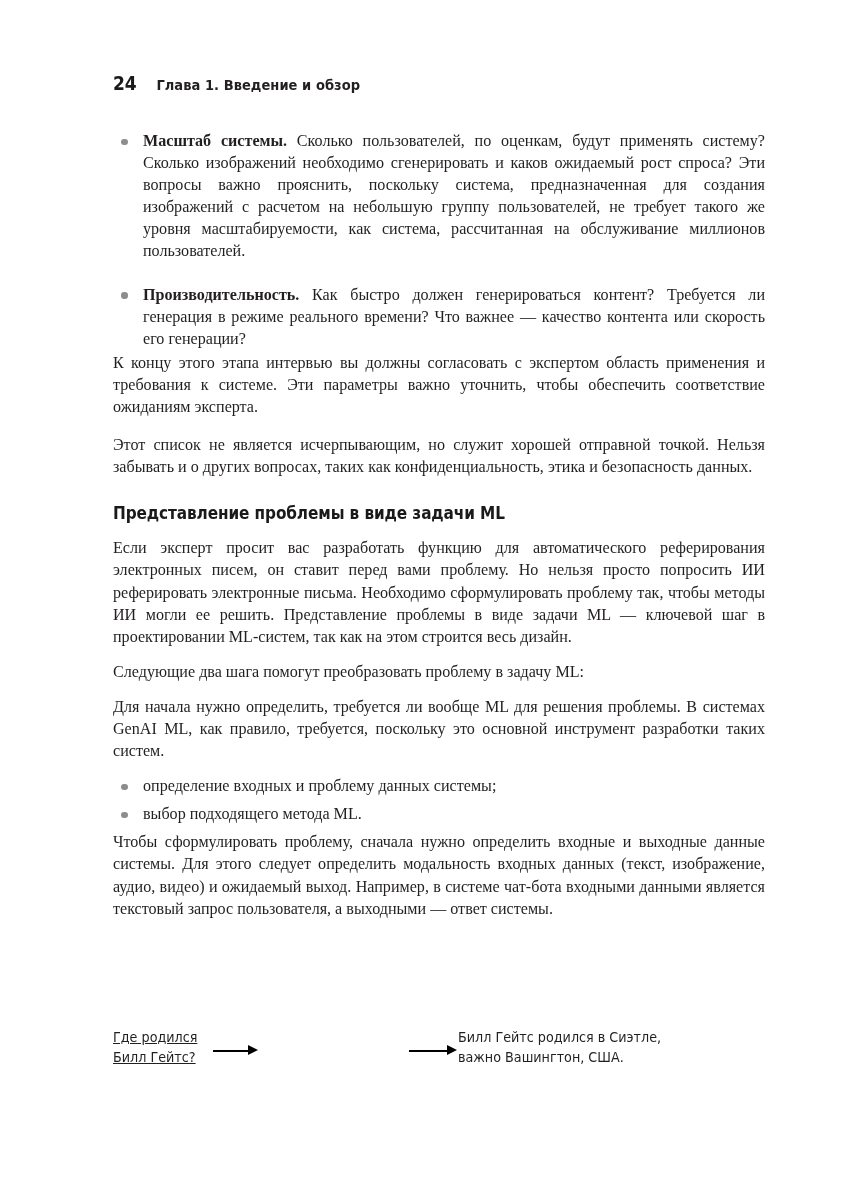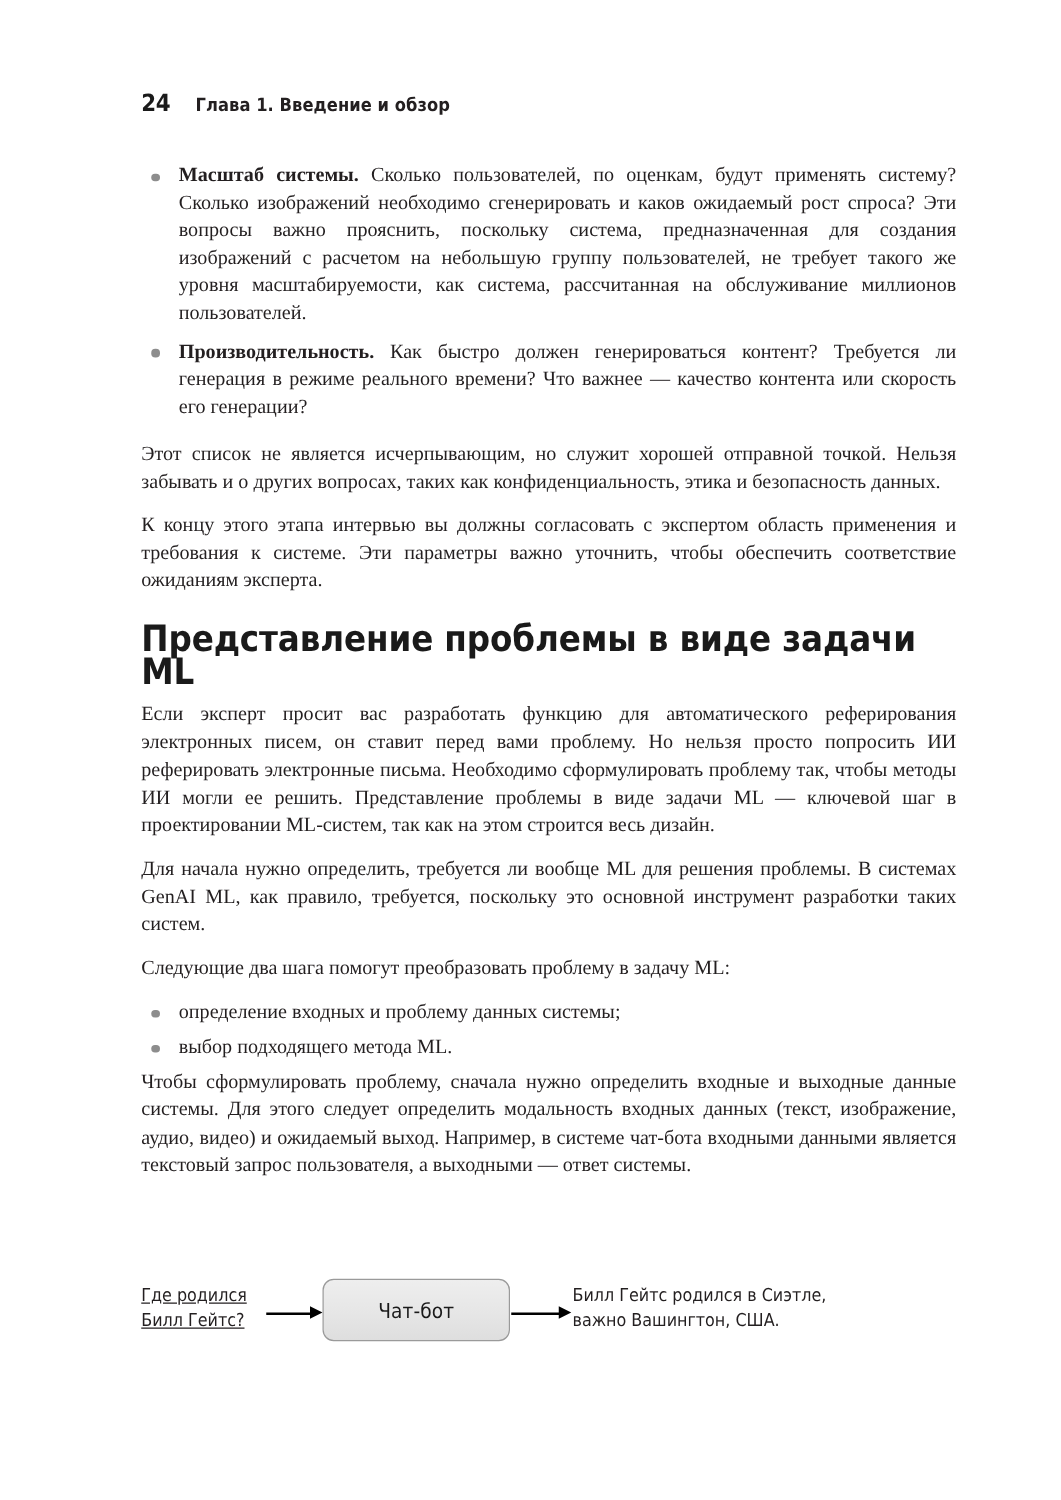--- a/index.html
+++ b/index.html
@@ -67,21 +67,21 @@
 
   
   ul.bullets {
     list-style: none;
     margin: 0 0 2px 0;
     padding: 0;
   }
   ul.bullets li {
     position: relative;
     padding-left: 30px;
-    margin-bottom: 8px;
+    margin-bottom: 21px;
     font-size: 16.1px;
     line-height: 22.1px;
     text-align: justify;
   }
   ul.bullets li:last-child { margin-bottom: 0; }
   ul.bullets li .dot {
     position: absolute;
     left: 8px;
     top: 8.5px;
     width: 6.5px;
@@ -94,21 +94,21 @@
     margin-bottom: 6px;
     text-align: left;
   }
   .lead {
     font-weight: bold;
   }
 
   
   h2.section-head {
     font-family: "DejaVu Sans Condensed", "Liberation Sans Narrow", "Liberation Sans", sans-serif;
-    font-size: 29px;
+    font-size: 17px;
     font-weight: bold;
     letter-spacing: -0.1px;
     color: #1a1a1a;
     margin: 22px 0 11px 0;
     line-height: 26px;
   }
   h3.sub-head {
     font-family: "DejaVu Sans Condensed", "Liberation Sans Narrow", "Liberation Sans", sans-serif;
     font-size: 16.2px;
     font-weight: bold;
@@ -216,28 +216,28 @@
       <li>
         <span class="dot"></span>
         <span class="lead">Масштаб системы.</span><span> Сколько пользователей, по оценкам, будут применять систему? Сколько изображений необходимо сгенерировать и каков ожидаемый рост спроса? Эти вопросы важно прояснить, поскольку система, предназначенная для создания изображений с расчетом на небольшую группу пользователей, не требует такого же уровня масштабируемости, как система, рассчитанная на обслуживание миллионов пользователей.</span>
       </li>
       <li>
         <span class="dot"></span>
         <span class="lead">Производительность.</span><span> Как быстро должен генерироваться контент? Требуется ли генерация в режиме реального времени? Что важнее — качество контента или скорость его генерации?</span>
       </li>
     </ul>
 
+    <p class="body">К концу этого этапа интервью вы должны согласовать с экспертом область применения и требования к системе. Эти параметры важно уточнить, чтобы обеспечить соответствие ожиданиям эксперта.</p>
     <p class="body" style="margin-top:16px;">Этот список не является исчерпывающим, но служит хорошей отправной точкой. Нельзя забывать и о других вопросах, таких как конфиденциальность, этика и безопасность данных.</p>
-    <p class="body">К концу этого этапа интервью вы должны согласовать с экспертом область применения и требования к системе. Эти параметры важно уточнить, чтобы обеспечить соответствие ожиданиям эксперта.</p>
 
     <h2 class="section-head">Представление проблемы в виде задачи ML</h2>
 
     <p class="body">Если эксперт просит вас разработать функцию для автоматического реферирования электронных писем, он ставит перед вами проблему. Но нельзя просто попросить ИИ реферировать электронные письма. Необходимо сформулировать проблему так, чтобы методы ИИ могли ее решить. Представление проблемы в виде задачи ML — ключевой шаг в проектировании ML-систем, так как на этом строится весь дизайн.</p>
+    <p class="body">Следующие два шага помогут преобразовать проблему в задачу ML:</p>
     <p class="body">Для начала нужно определить, требуется ли вообще ML для решения проблемы. В системах GenAI ML, как правило, требуется, поскольку это основной инструмент разработки таких систем.</p>
-    <p class="body">Следующие два шага помогут преобразовать проблему в задачу ML:</p>
 
     <ul class="bullets simple">
       <li>
         <span class="dot"></span>
         <span>определение входных и проблему данных системы;</span>
       </li>
       <li>
         <span class="dot"></span>
         <span>выбор подходящего метода ML.</span>
       </li>
@@ -253,23 +253,20 @@
       <div class="flow-label in">
         <div>Где родился</div>
         <div>Билл Гейтс?</div>
       </div>
 
       <div class="arrow a1">
         <div class="shaft"></div>
         <div class="head"></div>
       </div>
 
-      <div class="node">
-        <span class="node-label">Чат-бот</span>
-      </div>
 
       <div class="arrow a2">
         <div class="shaft"></div>
         <div class="head"></div>
       </div>
 
       <div class="flow-label out">
         <div>Билл Гейтс родился в Сиэтле,</div>
         <div>важно Вашингтон, США.</div>
       </div>

